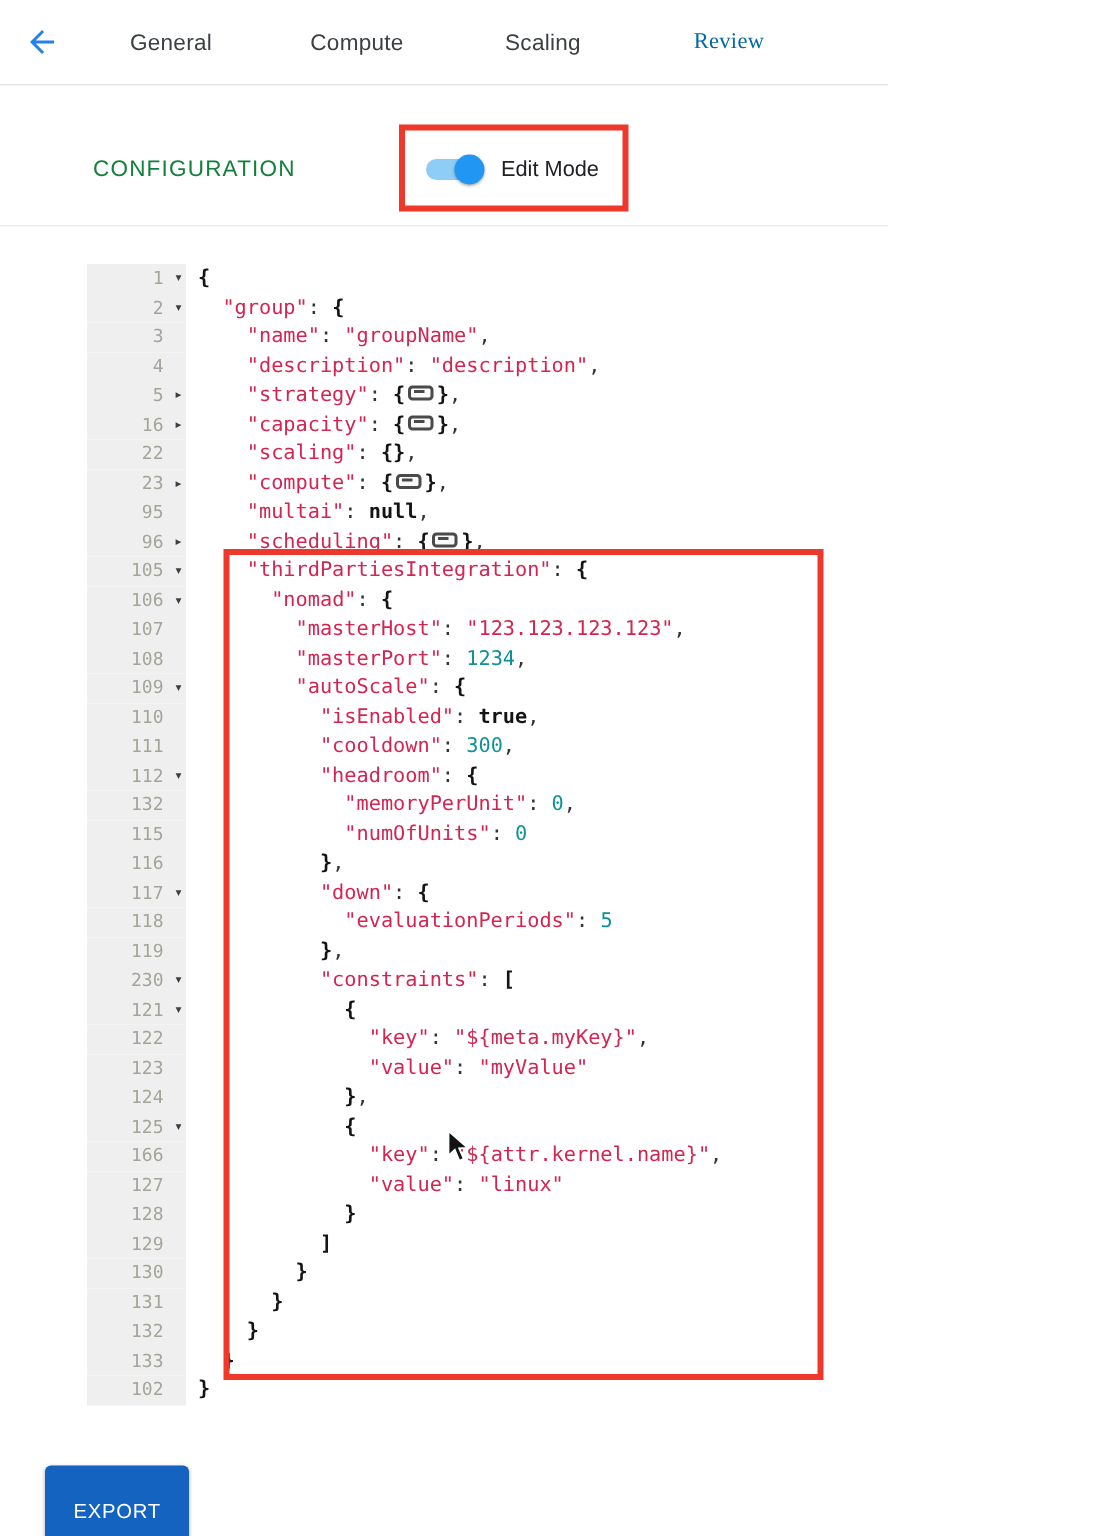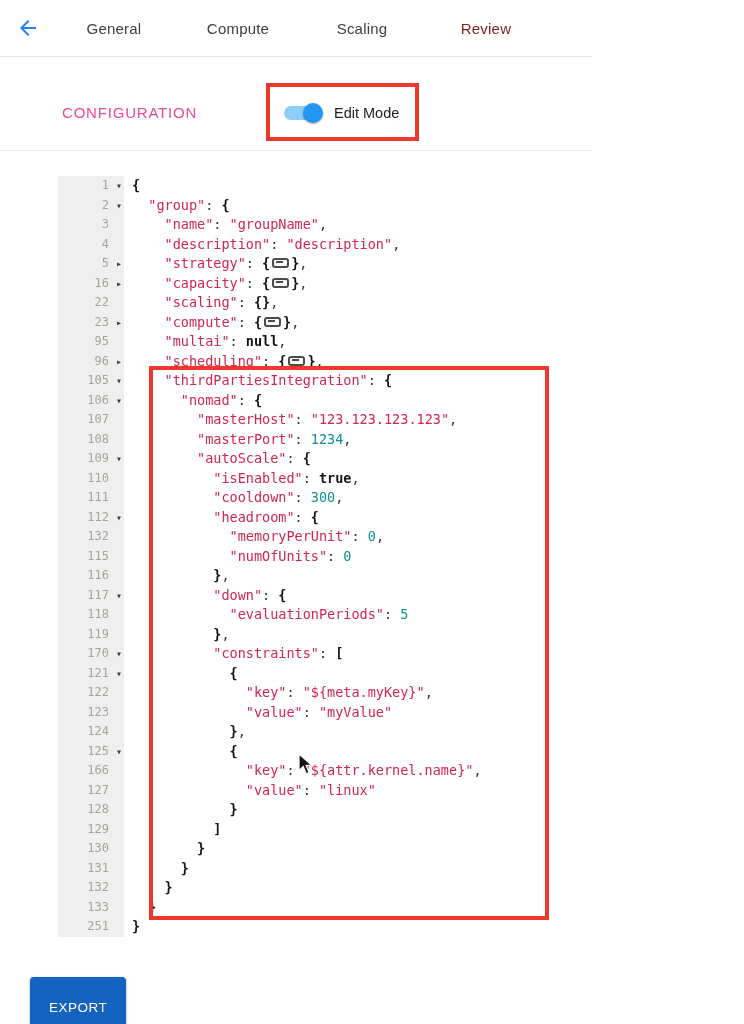--- a/index.html
+++ b/index.html
@@ -6,25 +6,25 @@
   html,body { margin:0; padding:0; background:#fff; }
   .page { position:relative; width:592px; height:1024px; background:#fff; overflow:hidden;
           font-family:"Liberation Sans", sans-serif; }
 
   
   .topnav { height:57px; display:flex; align-items:center; border-bottom:1px solid #e6e6e6; }
   .back-btn { width:24px; height:24px; margin-left:16px; color:#2680eb; cursor:pointer; flex:0 0 24px; }
   .back-btn svg { width:24px; height:24px; display:block; }
   .tabs { display:flex; margin-left:12px; }
   .tab { width:124px; text-align:center; font-size:15px; color:#3c4043; cursor:pointer; letter-spacing:.2px; }
-  .tab.active { color:#7f1d1d; }
+  .tab.active { color:#0369a1;font-family:Liberation Serif, serif; }
 
   
   .config-row { position:relative; height:94px; border-bottom:1px solid #ededed; }
-  .config-label { position:absolute; left:62px; top:47px; font-size:15px; color:#ec4899; letter-spacing:.8px; }
+  .config-label { position:absolute; left:62px; top:47px; font-size:15px; color:#15803d; letter-spacing:.8px; }
   .toggle { position:absolute; left:284px; top:49px; width:36px; height:14px; border-radius:7px;
             background:#8ecdf5; cursor:pointer; }
   .toggle .knob { position:absolute; right:-3px; top:-3px; width:20px; height:20px; border-radius:50%;
                   background:#2196f3; box-shadow:0 1px 2px rgba(0,0,0,.35); }
   .edit-label { position:absolute; left:334px; top:48px; font-size:14.5px; color:#202124;text-align:center; }
 
   
   .anno { position:absolute; border:4px solid #ee382b; pointer-events:none; z-index:5; }
   .anno-toggle { left:266px; top:26px; width:153px; height:58px; }
   .anno-code { left:149px; top:190px; width:400px; height:554px; }
@@ -234,21 +234,21 @@
           <div class="code-cell"><span class="tok-p">            </span><span class="tok-s">"evaluationPeriods"</span><span class="tok-p">: </span><span class="tok-n">5</span></div>
         </div>
         <div class="line">
           <div class="gutter-cell">
             <span class="num">119</span>
           </div>
           <div class="code-cell"><span class="tok-p">          </span><span class="tok-b">}</span><span class="tok-p">,</span></div>
         </div>
         <div class="line">
           <div class="gutter-cell">
-            <span class="num">170</span>
+            <span class="num">230</span>
             <span class="fold">▾</span>
           </div>
           <div class="code-cell"><span class="tok-p">          </span><span class="tok-s">"constraints"</span><span class="tok-p">: </span><span class="tok-b">[</span></div>
         </div>
         <div class="line">
           <div class="gutter-cell">
             <span class="num">121</span>
             <span class="fold">▾</span>
           </div>
           <div class="code-cell"><span class="tok-p">            </span><span class="tok-b">{</span></div>
@@ -321,21 +321,21 @@
           <div class="code-cell"><span class="tok-p">    </span><span class="tok-b">}</span></div>
         </div>
         <div class="line">
           <div class="gutter-cell">
             <span class="num">133</span>
           </div>
           <div class="code-cell"><span class="tok-p">  </span><span class="tok-b">}</span></div>
         </div>
         <div class="line">
           <div class="gutter-cell">
-            <span class="num">251</span>
+            <span class="num">102</span>
           </div>
           <div class="code-cell"><span class="tok-b">}</span></div>
         </div>
       </div>
     <div class="anno anno-code"></div>
   </div>
 
   <button class="export-btn">EXPORT</button>
 
   <div class="mouse-cursor">

